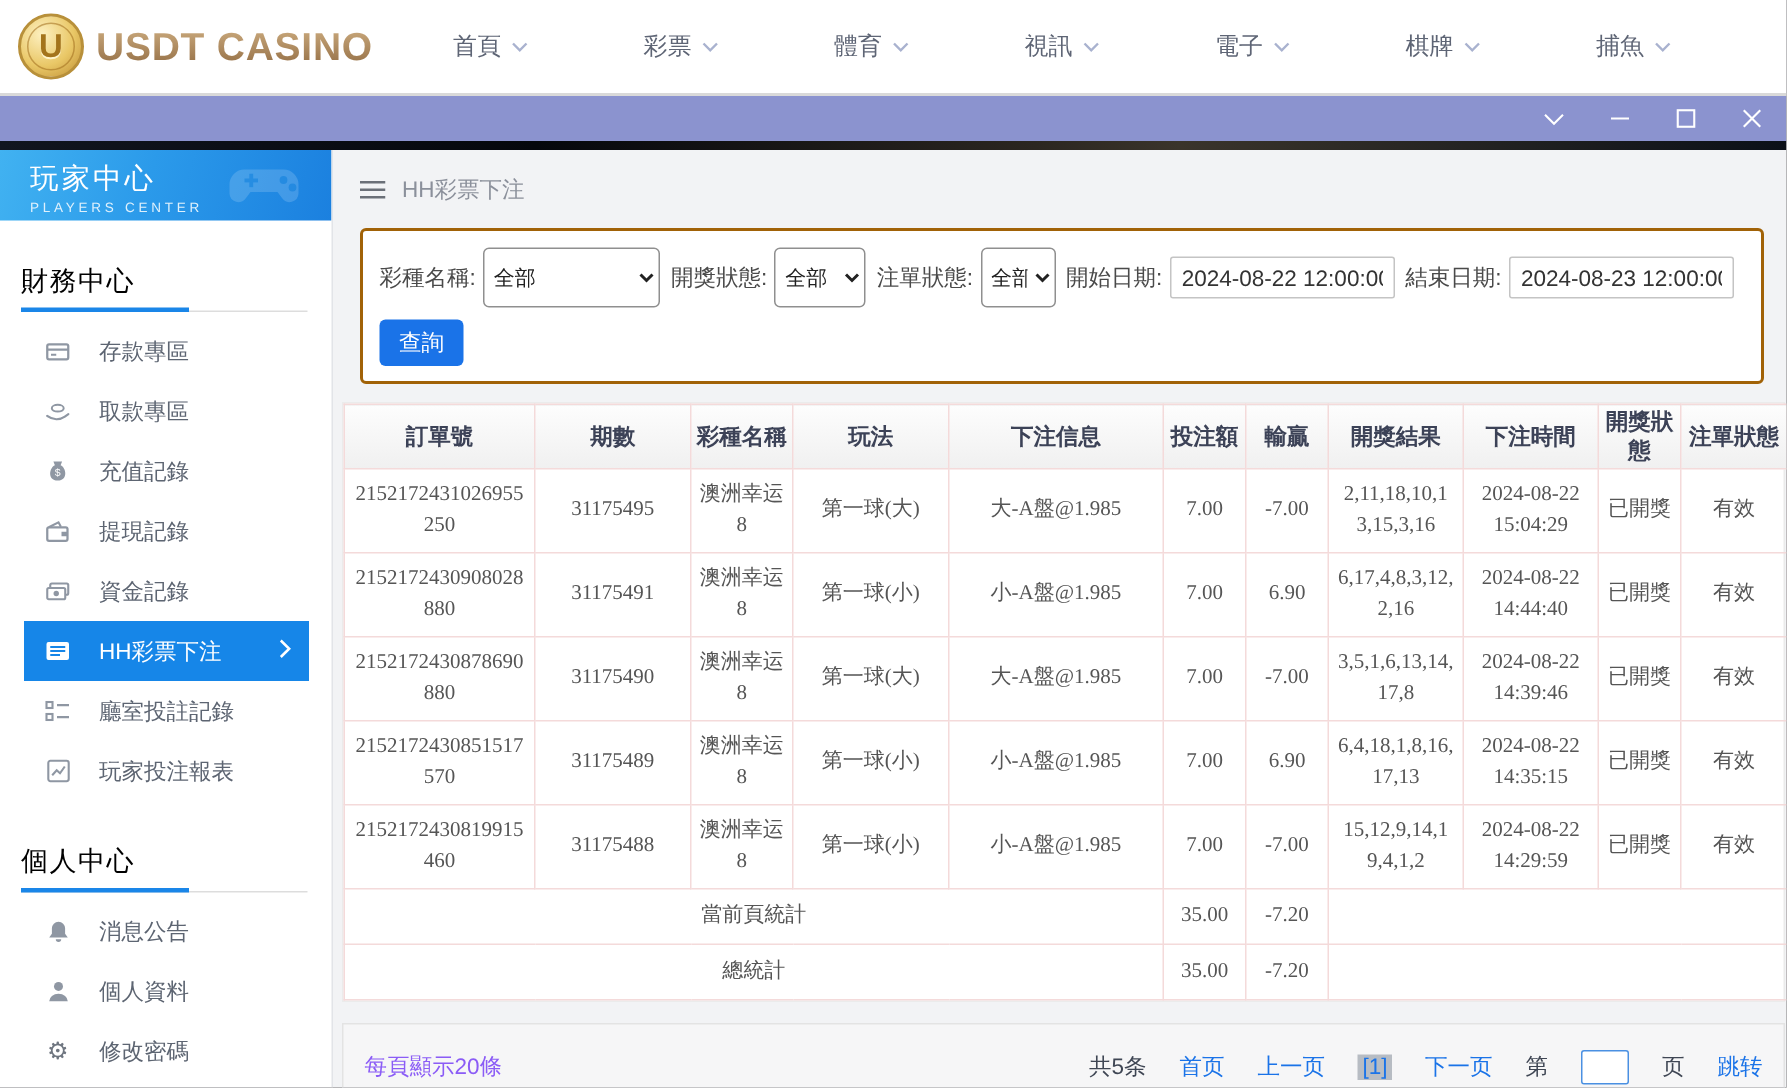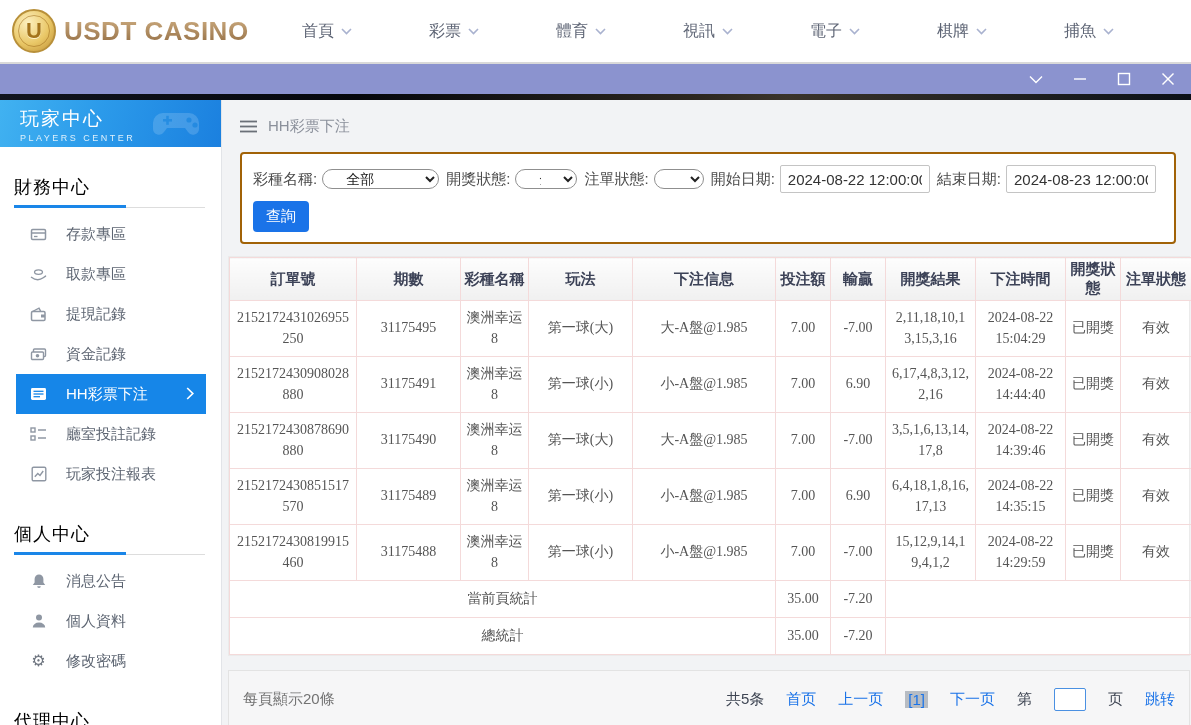--- a/index.html
+++ b/index.html
@@ -47,36 +47,36 @@
 
   
   .main { flex:1; min-width:0; }
   .crumb { height:52px; display:flex; align-items:center; gap:11px; padding-left:18px; color:#8b909b; font-size:15px; }
   .crumb .burger { cursor:pointer; display:flex; }
 
   .filter-card { background:#fff; border:2px solid #a16207; border-radius:4px; margin:0 15px 12px 18px; padding:11px 11px 10px; }
   .filter-row { display:flex; align-items:center; flex-wrap:nowrap; }
   .filter-row label { font-size:15px; color:#4a4a4a; margin:0 5px 0 0; white-space:nowrap; }
   .filter-row label + * { margin-right:7px; }
-  .filter-row select { height:20px; font-size:14px; color:#222; border:1px solid #8f8f8f; border-radius:14px; background:#fff; padding:0 19px; }
+  .filter-row select { height:40px; font-size:14px; color:#222; border:1px solid #8f8f8f; border-radius:4px; background:#fff; padding:0 2px; }
   .sel-lottery { width:120px; } .sel-draw { width:62px; } .sel-order { width:50px; }
   .filter-row input[type=text] { height:28px; width:150px; border:1px solid #c4c4c4; border-radius:2px; font-size:15px; color:#333; padding:0 7px; }
   .btn-search { margin-top:8px; background:#1a73e8; color:#fff; border:0; border-radius:4px; font-size:15px; padding:6px 13px; cursor:pointer; }
 
   .table-card { margin-left:6px; width:962px; background:#fff; border:1px solid #ebebeb; }
   table.bets { border-collapse:collapse; table-layout:fixed; width:962px; font-size:14px;font-family:Liberation Serif, serif; }
   table.bets th, table.bets td { border:1px solid #f4dada; text-align:center; vertical-align:middle; }
   table.bets th { height:40px; background:linear-gradient(180deg,#fdfdfd,#f0f0f0); color:#3c4257; font-size:15px; font-weight:bold; padding:2px; }
   table.bets td { height:56px; color:#555; padding:4px 5px; line-height:1.45; }
   td.brk { word-break:break-all; }
   tr.summary td { height:37px; }
 
   .pagebar { margin:14px 0 0 6px; width:962px; height:58px; background:#f6f6f7; border:1px solid #e3e3e3;
              display:flex; align-items:center; justify-content:space-between; padding:0 14px 0 14px; }
-  .pagebar .perpage { color:#737373; font-size:15px; }
+  .pagebar .perpage { color:#8b5cf6; font-size:15px; }
   .pager { display:flex; align-items:center; gap:22px; font-size:15px; color:#3f4654; }
   .pager a { color:#1a73e8; text-decoration:none; cursor:pointer; }
   .pager .cur { background:#b7bcc3; color:#1a73e8; padding:0 3px; }
   .pager input { width:32px; height:23px; border:1px solid #4a90e2; border-radius:2px; text-align:center; font-size:14px; }
 </style>
 </head>
 <body>
 
 <div class="stage">
 
@@ -203,20 +203,29 @@
             <span class="ic">
               <svg width="18" height="14" viewBox="0 0 18 14">
                 <ellipse cx="9" cy="5" rx="4.2" ry="2.4" fill="none" stroke="currentColor" stroke-width="1.4"></ellipse>
                 <path d="M1.5 10.5 c4 3 9 3 12.5 .5 l2.5 -1.8" fill="none" stroke="currentColor" stroke-width="1.5" stroke-linecap="round"></path>
               </svg>
             </span>
             <span>取款專區</span>
           </div>
           <div class="side-item">
             <span class="ic">
+              <svg width="15" height="16" viewBox="0 0 15 16">
+                <path d="M5.6 4.2 L4.6 1.6 h5.8 L9.4 4.2 C13.2 5.8 14.6 14.4 7.5 14.4 C.4 14.4 1.8 5.8 5.6 4.2 Z" fill="currentColor"></path>
+                <text x="7.5" y="11.2" font-size="7" text-anchor="middle" fill="#fff">$</text>
+              </svg>
+            </span>
+            <span>充值記錄</span>
+          </div>
+          <div class="side-item">
+            <span class="ic">
               <svg width="17" height="15" viewBox="0 0 17 15">
                 <path d="M2.5 4.5 L9 1.2 l1.6 3" fill="none" stroke="currentColor" stroke-width="1.4"></path>
                 <rect x="1.5" y="4.5" width="13.5" height="9" rx="1.2" fill="none" stroke="currentColor" stroke-width="1.5"></rect>
                 <rect x="11" y="7.5" width="4" height="3" fill="currentColor"></rect>
               </svg>
             </span>
             <span>提現記錄</span>
           </div>
           <div class="side-item">
             <span class="ic">

